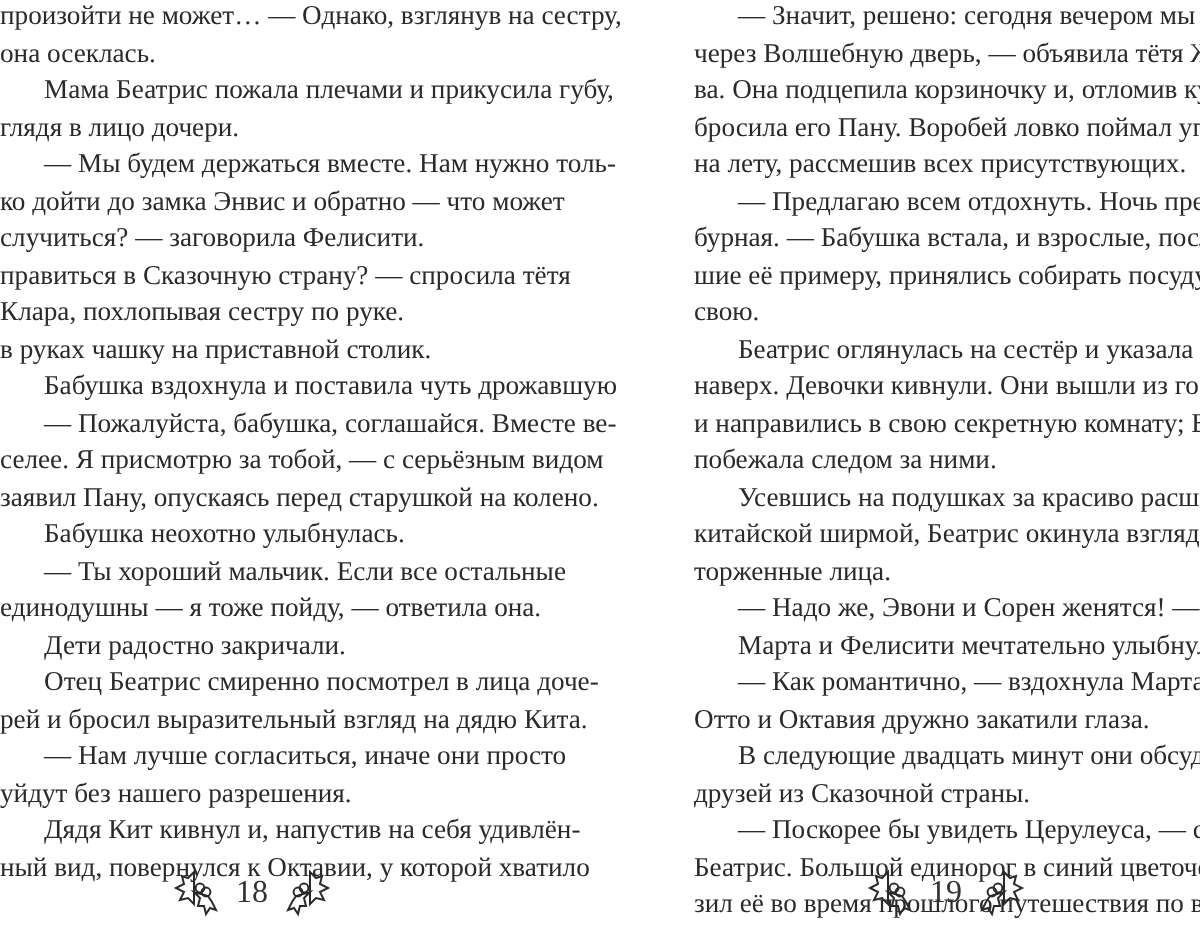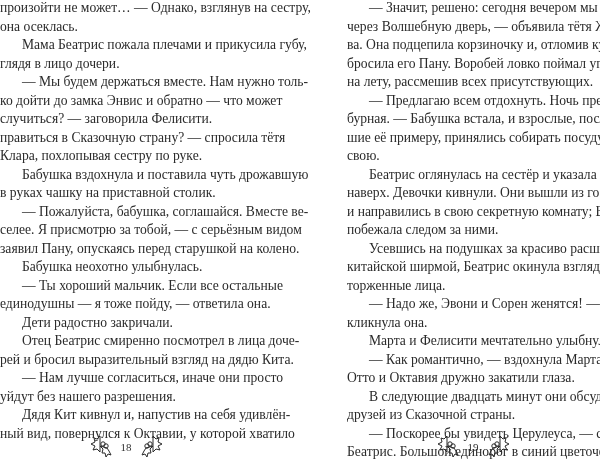--- a/index.html
+++ b/index.html
@@ -12,39 +12,39 @@
   .page.left { left: 0; }
   .page.right { left: 347px; }
   .text { font-size: 13.6px; line-height: 18.5px; text-align: justify; margin-top: -1px; }
   .line { display: block; white-space: nowrap; text-align-last: justify; height: 18.5px; }
   .line.last { text-align-last: left; }
   .line.indent { padding-left: 22px; }
   .folio {
     position: absolute; top: 432px; width: 252px; height: 30px;
     display: flex; align-items: center; justify-content: center; gap: 8px;
   }
-  .folio .num { font-size: 11px; color: #333; }
+  .folio .num { font-size: 16px; color: #333; }
   .holly { width: 26px; height: 28px; }
 </style>
 </head>
 <body>
 
 <div class="page left">
   <div class="text" id="left-text">
       <span class="line">произойти не может… — Однако, взглянув на сестру,</span>
       <span class="line last">она осеклась.</span>
       <span class="line indent">Мама Беатрис пожала плечами и прикусила губу,</span>
       <span class="line last">глядя в лицо дочери.</span>
       <span class="line indent">— Мы будем держаться вместе. Нам нужно толь-</span>
       <span class="line">ко дойти до замка Энвис и обратно — что может</span>
       <span class="line last">случиться? — заговорила Фелисити.</span>
       <span class="line">правиться в Сказочную страну? — спросила тётя</span>
       <span class="line last">Клара, похлопывая сестру по руке.</span>
+      <span class="line last">в руках чашку на приставной столик.</span>
       <span class="line indent">Бабушка вздохнула и поставила чуть дрожавшую</span>
-      <span class="line last">в руках чашку на приставной столик.</span>
       <span class="line indent">— Пожалуйста, бабушка, соглашайся. Вместе ве-</span>
       <span class="line">селее. Я присмотрю за тобой, — с серьёзным видом</span>
       <span class="line last">заявил Пану, опускаясь перед старушкой на колено.</span>
       <span class="line indent last">Бабушка неохотно улыбнулась.</span>
       <span class="line indent">— Ты хороший мальчик. Если все остальные</span>
       <span class="line last">единодушны — я тоже пойду, — ответила она.</span>
       <span class="line indent last">Дети радостно закричали.</span>
       <span class="line indent">Отец Беатрис смиренно посмотрел в лица доче-</span>
       <span class="line last">рей и бросил выразительный взгляд на дядю Кита.</span>
       <span class="line indent">— Нам лучше согласиться, иначе они просто</span>
@@ -85,21 +85,20 @@
       <span class="line">шие её примеру, принялись собирать посуду на под-</span>
       <span class="line last">свою.</span>
       <span class="line indent">Беатрис оглянулась на сестёр и указала пальцем</span>
       <span class="line">наверх. Девочки кивнули. Они вышли из гостиной</span>
       <span class="line">и направились в свою секретную комнату; Броноуэн</span>
       <span class="line last">побежала следом за ними.</span>
       <span class="line indent">Усевшись на подушках за красиво расшитой</span>
       <span class="line">китайской ширмой, Беатрис окинула взглядом вос-</span>
       <span class="line last">торженные лица.</span>
       <span class="line indent">— Надо же, Эвони и Сорен женятся! — вос-</span>
-      <span class="line last">кликнула она.</span>
       <span class="line indent last">Марта и Фелисити мечтательно улыбнулись.</span>
       <span class="line indent">— Как романтично, — вздохнула Марта, отчего</span>
       <span class="line last">Отто и Октавия дружно закатили глаза.</span>
       <span class="line indent">В следующие двадцать минут они обсудили всех</span>
       <span class="line last">друзей из Сказочной страны.</span>
       <span class="line indent">— Поскорее бы увидеть Церулеуса, — сказала</span>
       <span class="line">Беатрис. Большой единорог в синий цветочек во-</span>
       <span class="line">зил её во время прошлого путешествия по волшеб-</span>
     </div>
 </div>

